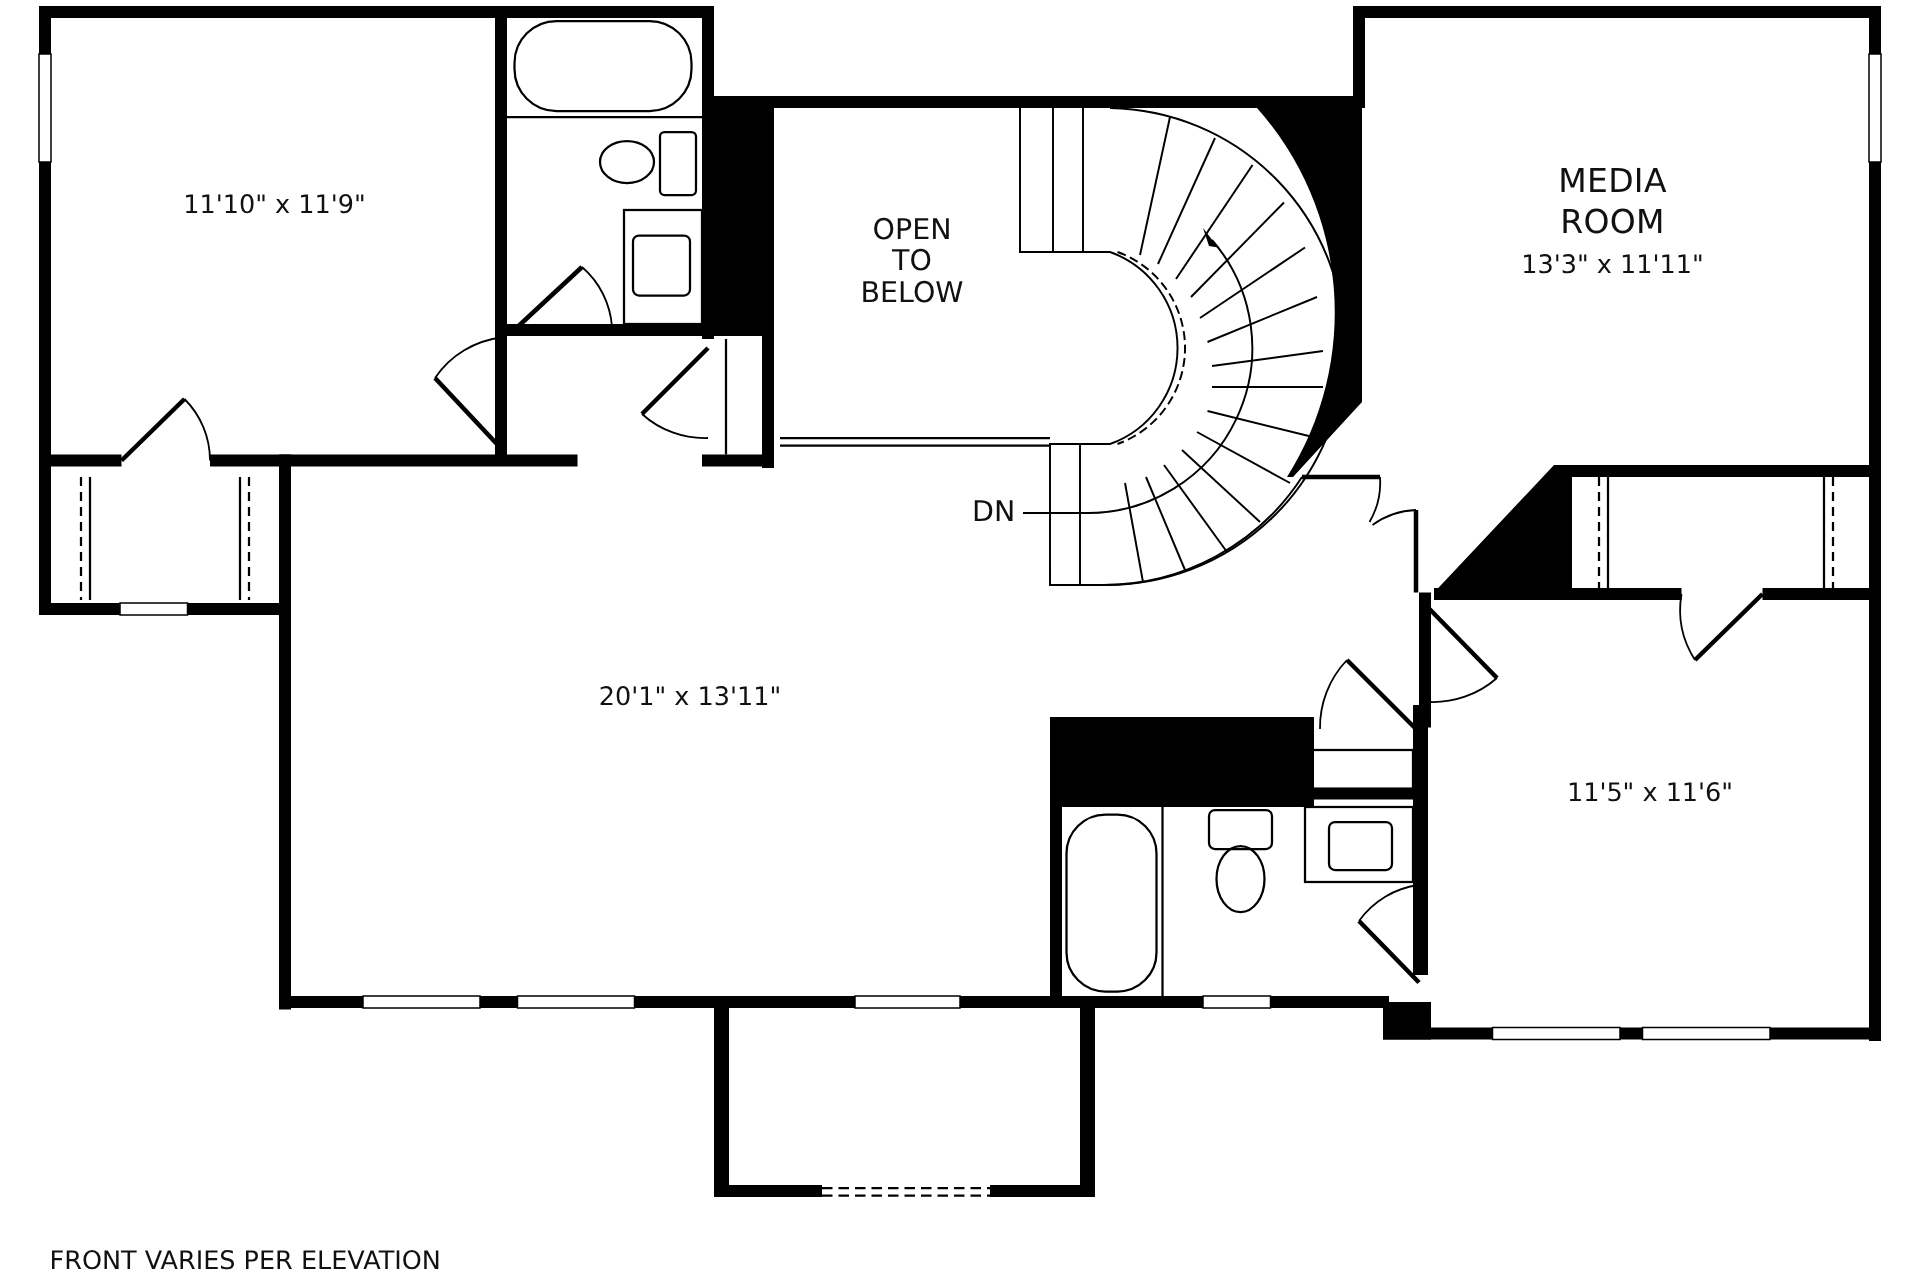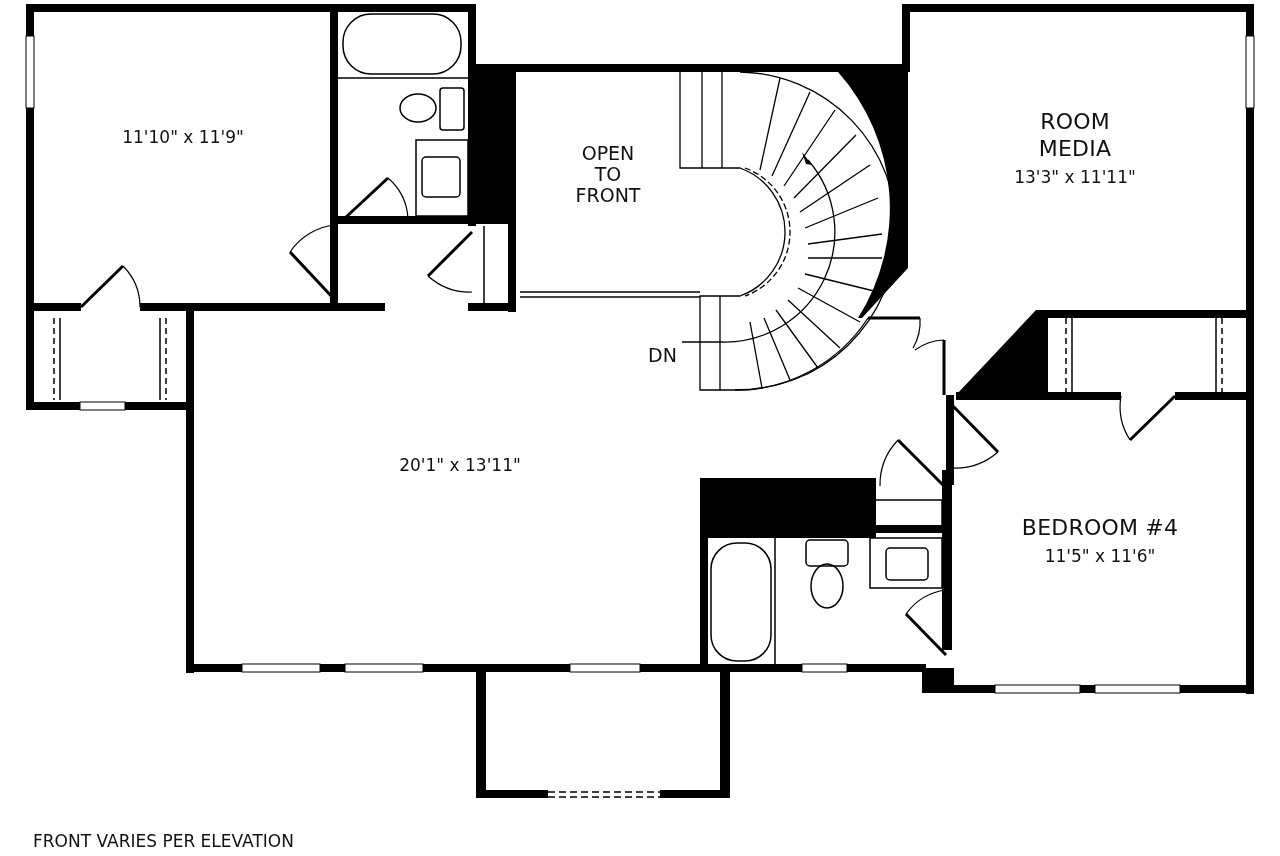--- a/index.html
+++ b/index.html
@@ -154,37 +154,36 @@
     <line x1="682" y1="342" x2="722" y2="342"></line>
   </g>
   <path d="M 802 152 L 812 165 L 806 164 Z" fill="#000"></path>
 </svg>
 
 <div class="label" style="left:63px; top:122px; width:240px;">
   <div class="room-dim">11'10" x 11'9"</div>
 </div>
 
 <div class="label" style="left:975px; top:108px; width:200px;">
+  <div class="room-name">MEDIA</div>
   <div class="room-name">ROOM</div>
-  <div class="room-name">MEDIA</div>
   <div class="room-dim">13'3" x 11'11"</div>
 </div>
 
 <div class="label" style="left:335px; top:450px; width:250px;">
   <div class="room-dim">20'1" x 13'11"</div>
 </div>
 
 <div class="label" style="left:985px; top:514px; width:230px;">
-  <div class="room-name">BEDROOM #4</div>
   <div class="room-dim">11'5" x 11'6"</div>
 </div>
 
 <div class="label" style="left:548px; top:143px; width:120px;">
   <div class="small-label">OPEN</div>
   <div class="small-label">TO</div>
-  <div class="small-label">FRONT</div>
+  <div class="small-label">BELOW</div>
 </div>
 
-<div class="label" style="left:648px; top:345px;">
+<div class="label" style="left:648px; top:331px;">
   <span class="small-label">DN</span>
 </div>
 
 <div class="footer">FRONT VARIES PER ELEVATION</div>
 
 </body></html>

